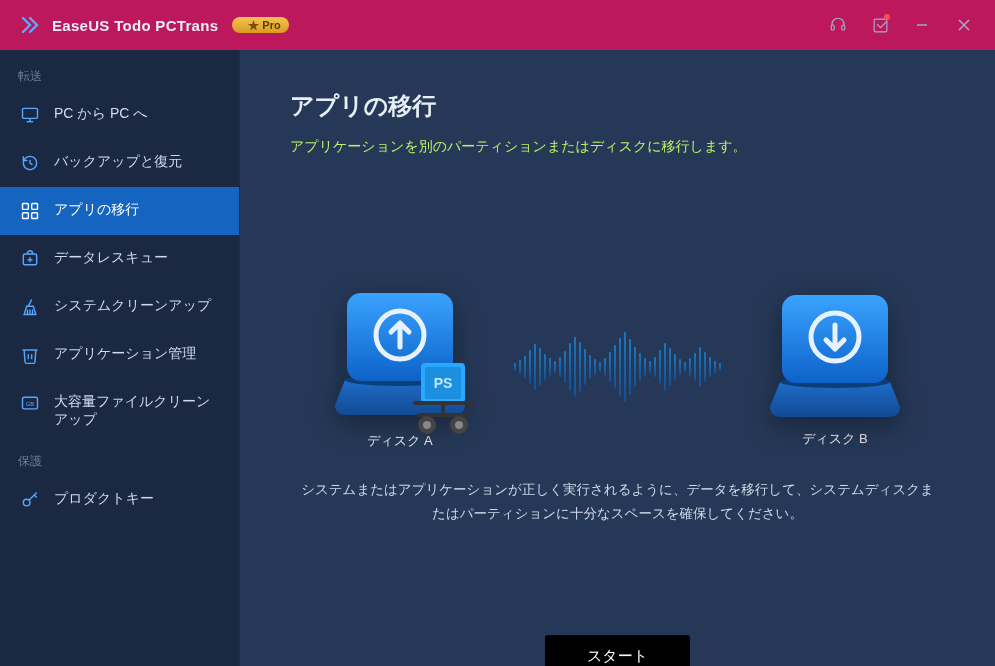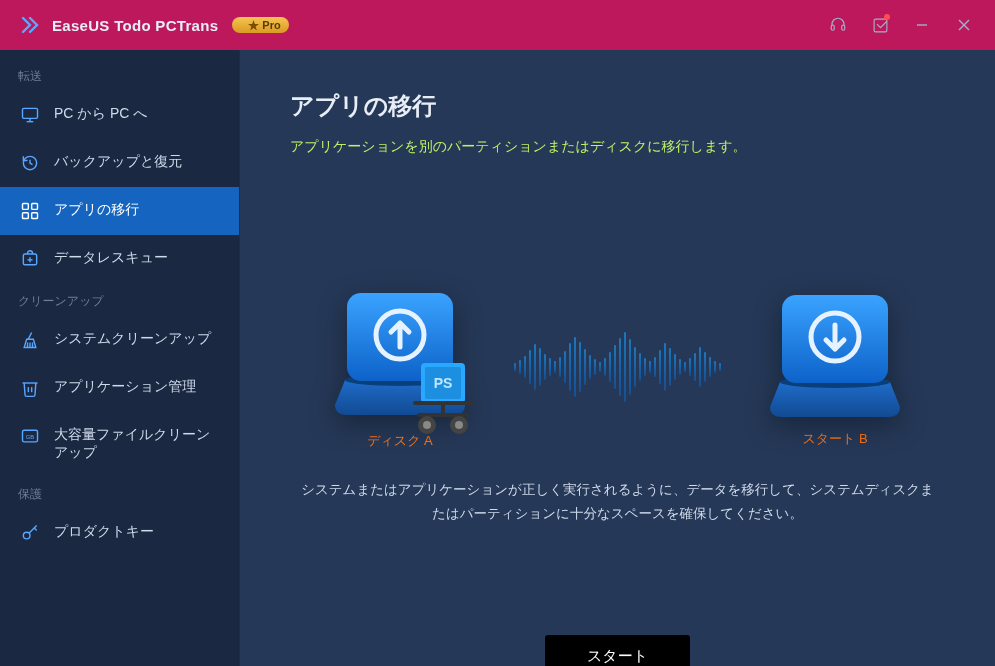--- a/index.html
+++ b/index.html
@@ -19,21 +19,21 @@
 .side-item { display:flex; gap:14px; padding:14px 20px; color:#cfdaea; font-size:14px; cursor:pointer; }
 .side-item.active { background:#1565c0; color:#fff; }
 .side-ico { width:20px; height:20px; display:flex; align-items:center; justify-content:center; color:#58a6ff; }
 .side-item.active .side-ico { color:#fff; }
 .main { flex:1; background:#253857; padding:40px 50px 20px; display:flex; flex-direction:column; }
 .page-title { color:#e8eef5; font-size:24px; font-weight:600; margin-bottom:16px; }
 .page-sub { color:#bef264; font-size:14px; margin-bottom:30px; }
 .illus { flex:1; display:flex; flex-direction:column; align-items:center; justify-content:center; }
 .disks { display:flex; align-items:center; justify-content:center; gap:0; width:100%; margin-top:10px; }
 .disk-col { display:flex; flex-direction:column; align-items:center; width:220px; }
-.disk-label { color:#f97316; font-size:13px; margin-top:8px; }
+.disk-label { color:#e5e5e5; font-size:13px; margin-top:8px; }
 .wave { flex:1; height:80px; display:flex; align-items:center; justify-content:center; gap:3px; max-width:250px; }
 .wave span { width:2px; background:linear-gradient(180deg,#1a9fff,#0a5fb8); border-radius:1px; opacity:.6; }
 .hint { color:#cfdaea; font-size:13.5px; text-align:center; line-height:1.8; margin-top:28px; max-width:640px; }
 .start-row { display:flex; justify-content:center; padding:20px 0 4px; }
 .start-btn { background:#000000; color:#fff; border:none; font-size:15px; padding:12px 42px; border-radius:3px; cursor:pointer; }
 .disk-svg { filter:drop-shadow(0 8px 14px rgba(0,0,0,.35)); }
 .disk-wrap { position:relative; }
 </style>
 </head>
 <body>
@@ -127,21 +127,20 @@
           <svg width="20" height="20" viewBox="0 0 24 24" fill="none" stroke="currentColor" stroke-width="1.7">
             <rect x="4" y="6" width="16" height="13" rx="2"></rect>
             <line x1="12" y1="10" x2="12" y2="16"></line>
             <line x1="9" y1="13" x2="15" y2="13"></line>
             <path d="M9 6V5a3 3 0 016 0v1"></path>
           </svg>
         </span>
       <span>データレスキュー</span>
     </div>
 
-    <div class="side-sec">クリーンアップ</div>
 
     <div class="side-item">
       <span class="side-ico">
           <svg width="20" height="20" viewBox="0 0 24 24" fill="none" stroke="currentColor" stroke-width="1.7">
             <path d="M14 3l-4 8"></path>
             <path d="M8 11l8 0l3 10H5z"></path>
             <line x1="9" y1="15" x2="9" y2="21"></line>
             <line x1="12" y1="15" x2="12" y2="21"></line>
             <line x1="15" y1="15" x2="15" y2="21"></line>
           </svg>
@@ -282,21 +281,21 @@
                   <stop offset="0" stop-color="#1e6cc9"></stop>
                   <stop offset="1" stop-color="#124a93"></stop>
                 </linearGradient>
             </defs>
             <path d="M20 95 L130 95 L140 120 Q140 130 128 130 L22 130 Q10 130 10 120 Z" fill="url(#gB2)"></path>
             <ellipse cx="75" cy="95" rx="55" ry="6" fill="#0a3f7a"></ellipse>
             <rect x="22" y="8" width="106" height="88" rx="14" fill="url(#gB1)"></rect>
             <circle cx="75" cy="50" r="24" fill="none" stroke="#e6f2ff" stroke-width="5"></circle>
             <path d="M75 62 L75 38 M75 62 L66 53 M75 62 L84 53" stroke="#e6f2ff" stroke-width="5" stroke-linecap="round" fill="none"></path>
           </svg>
-          <div class="disk-label">スタート B</div>
+          <div class="disk-label">ディスク B</div>
         </div>
       </div>
       <div class="hint">システムまたはアプリケーションが正しく実行されるように、データを移行して、システムディスクまたはパーティションに十分なスペースを確保してください。</div>
     </div>
 
     <div class="start-row">
       <button class="start-btn">スタート</button>
     </div>
   </div>
 </div>

